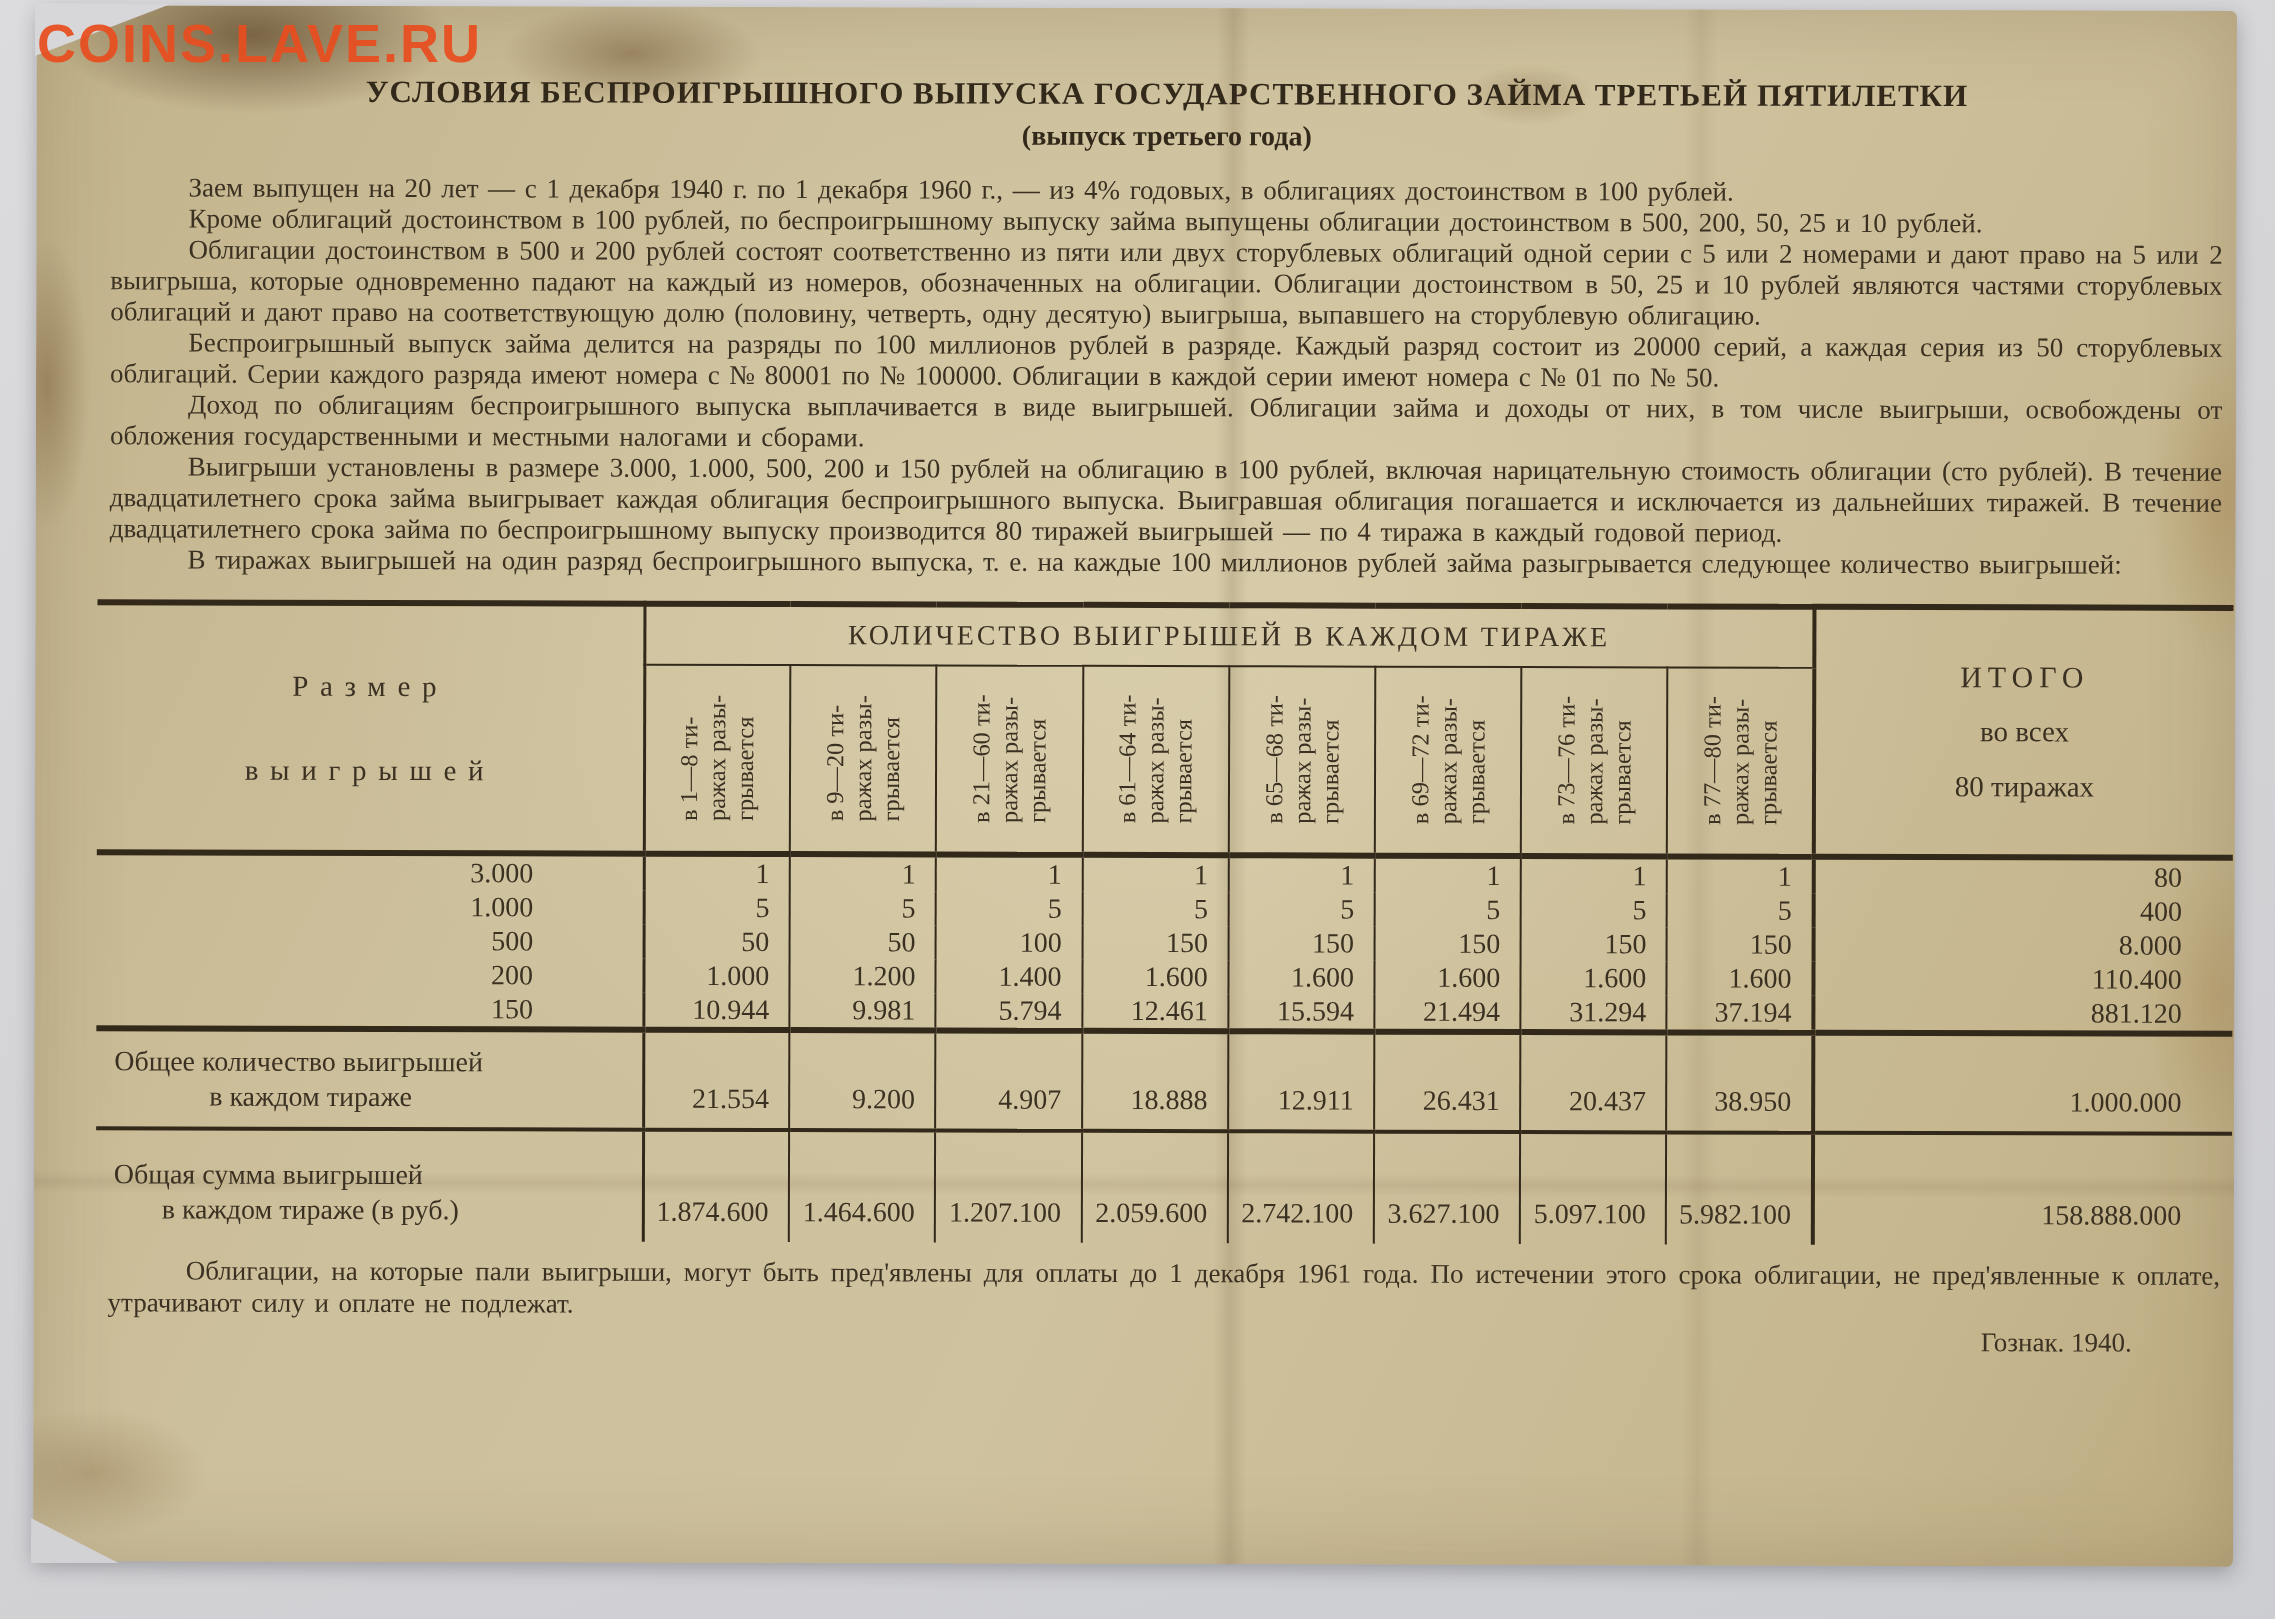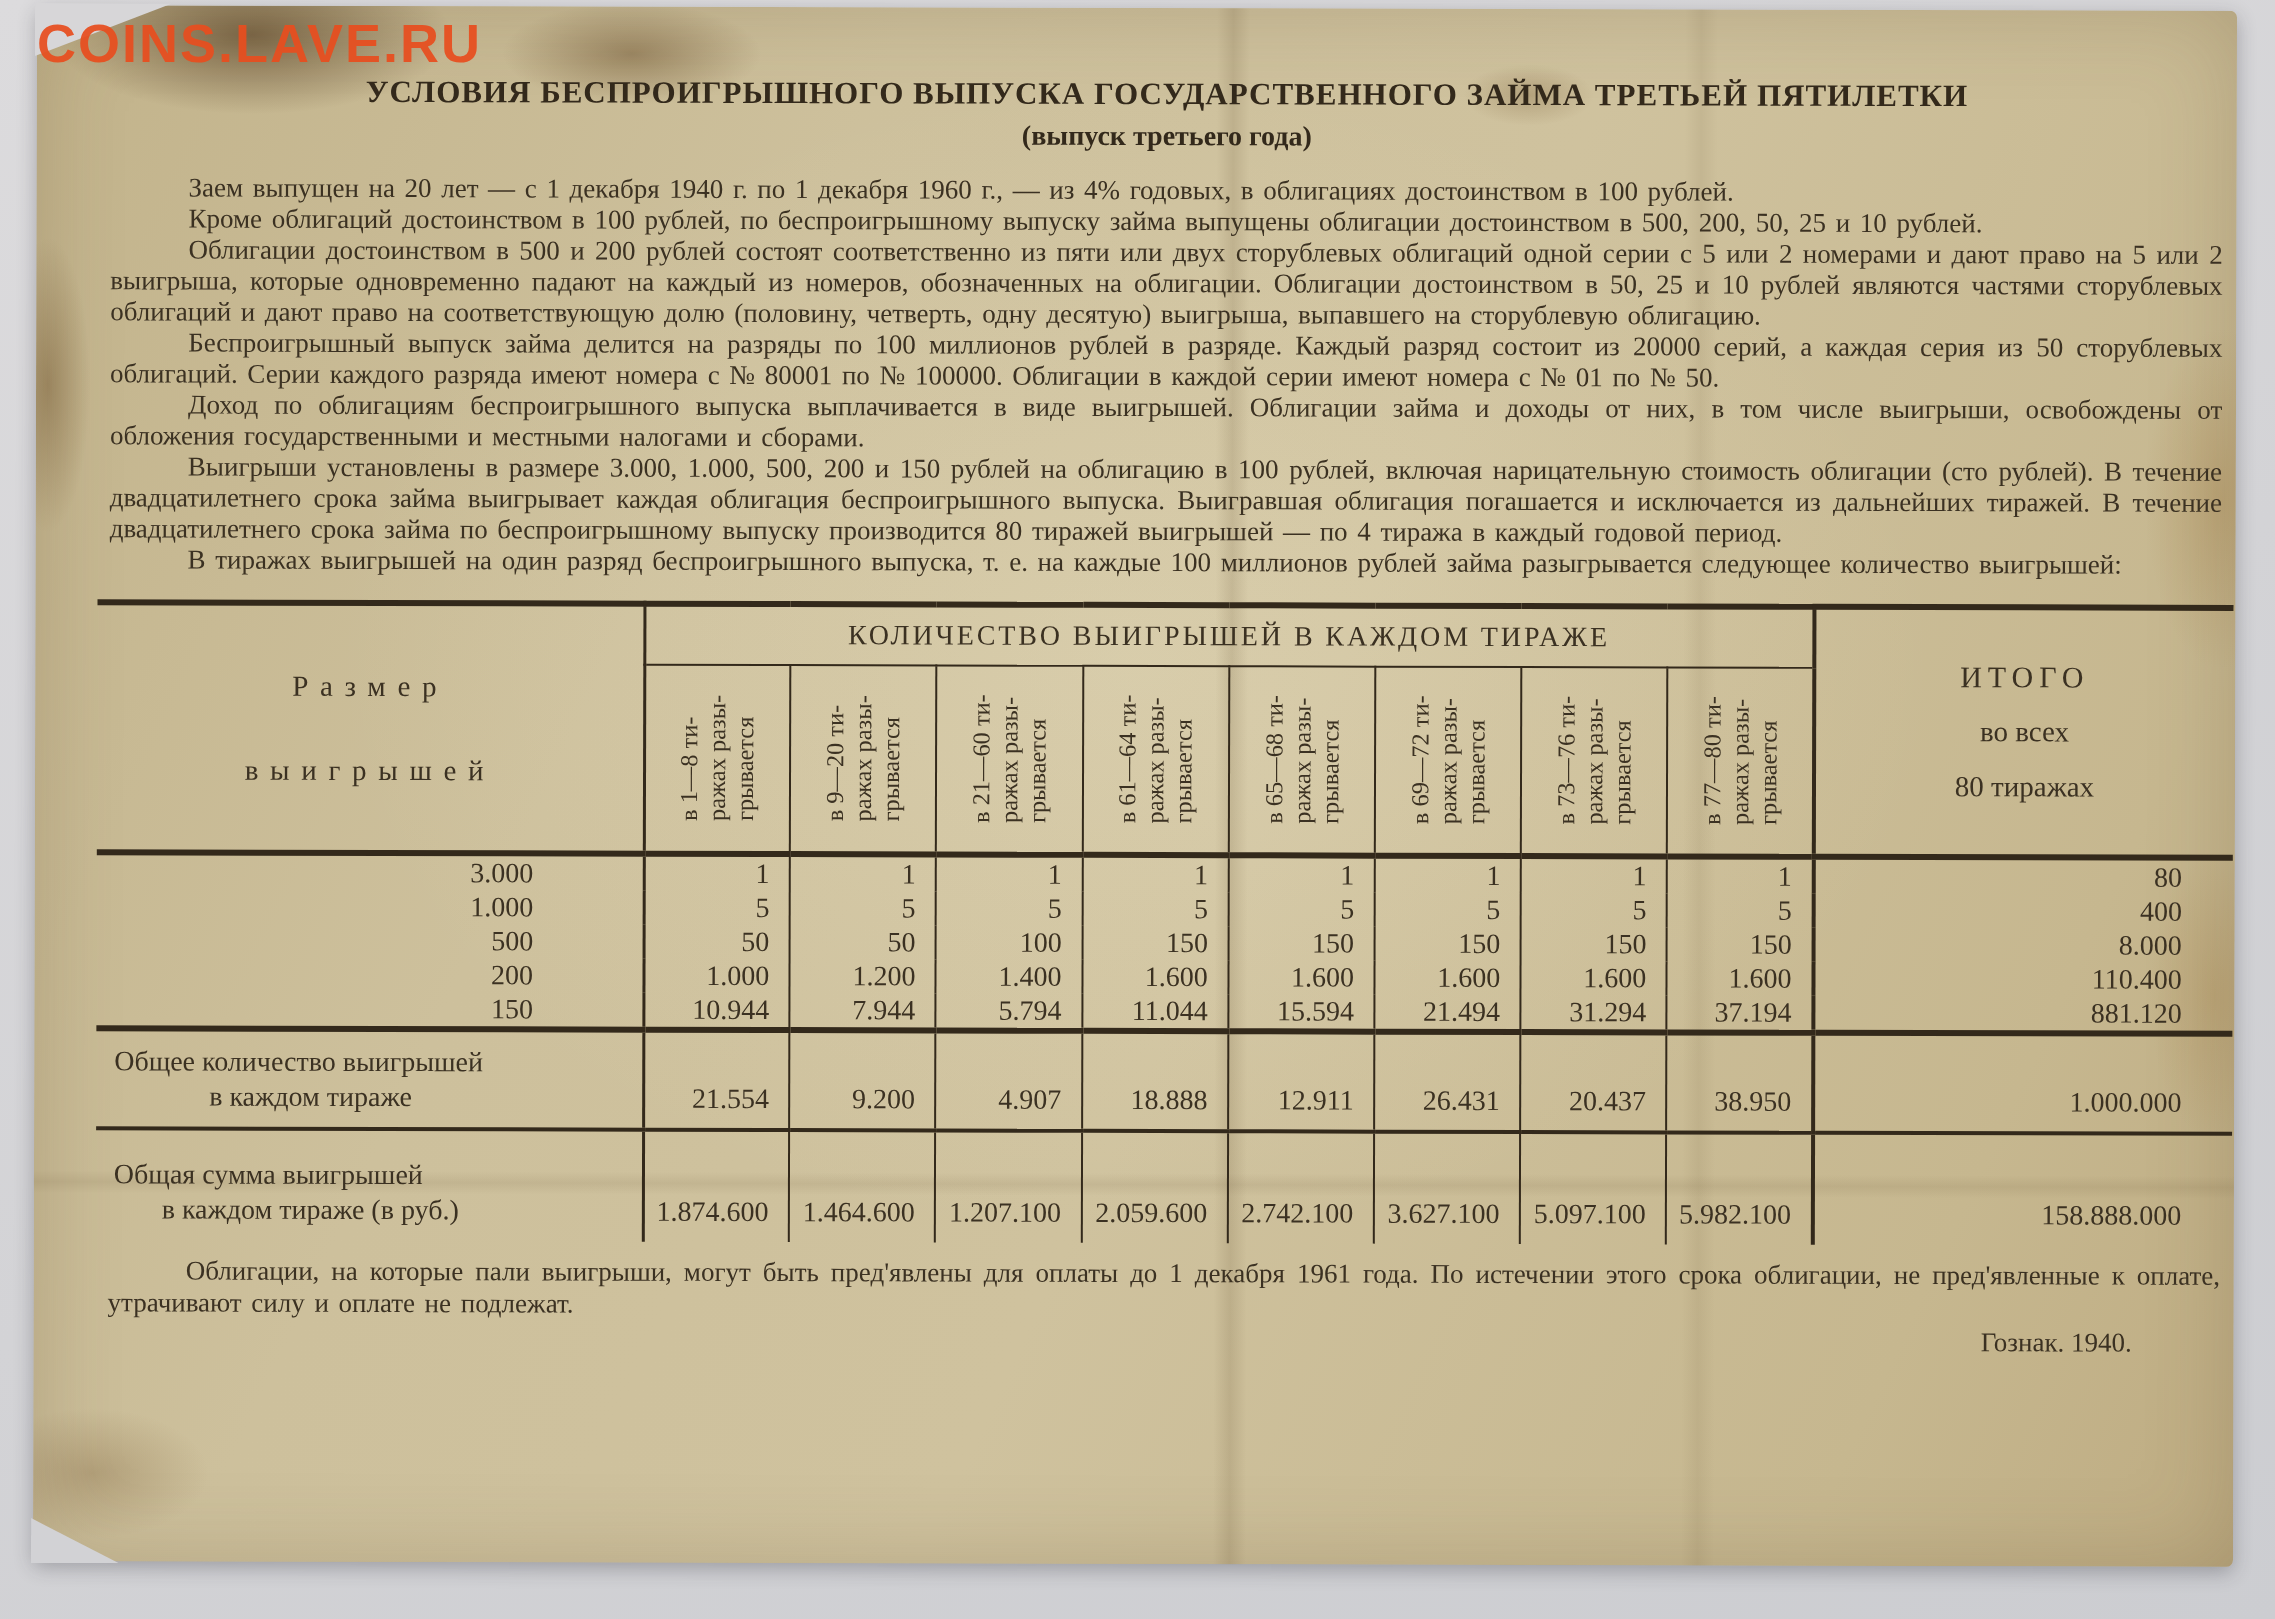--- a/index.html
+++ b/index.html
@@ -249,23 +249,23 @@
             <td class="val-cell">1.600</td>
             <td class="val-cell">1.600</td>
             <td class="val-cell">1.600</td>
             <td class="val-cell">1.600</td>
             <td class="val-cell">1.600</td>
             <td class="total-cell">110.400</td>
           </tr>
           <tr>
             <td class="size-cell">150</td>
             <td class="val-cell">10.944</td>
-            <td class="val-cell">7.944</td>
+            <td class="val-cell">9.981</td>
             <td class="val-cell">5.794</td>
-            <td class="val-cell">11.044</td>
+            <td class="val-cell">12.461</td>
             <td class="val-cell">15.594</td>
             <td class="val-cell">21.494</td>
             <td class="val-cell">31.294</td>
             <td class="val-cell">37.194</td>
             <td class="total-cell">881.120</td>
           </tr>
           <tr class="sumrow sum1">
             <td class="sum-label">
               <span class="sum-l1">Общее количество выигрышей</span>
               <span class="sum-l2">в каждом тираже</span>

